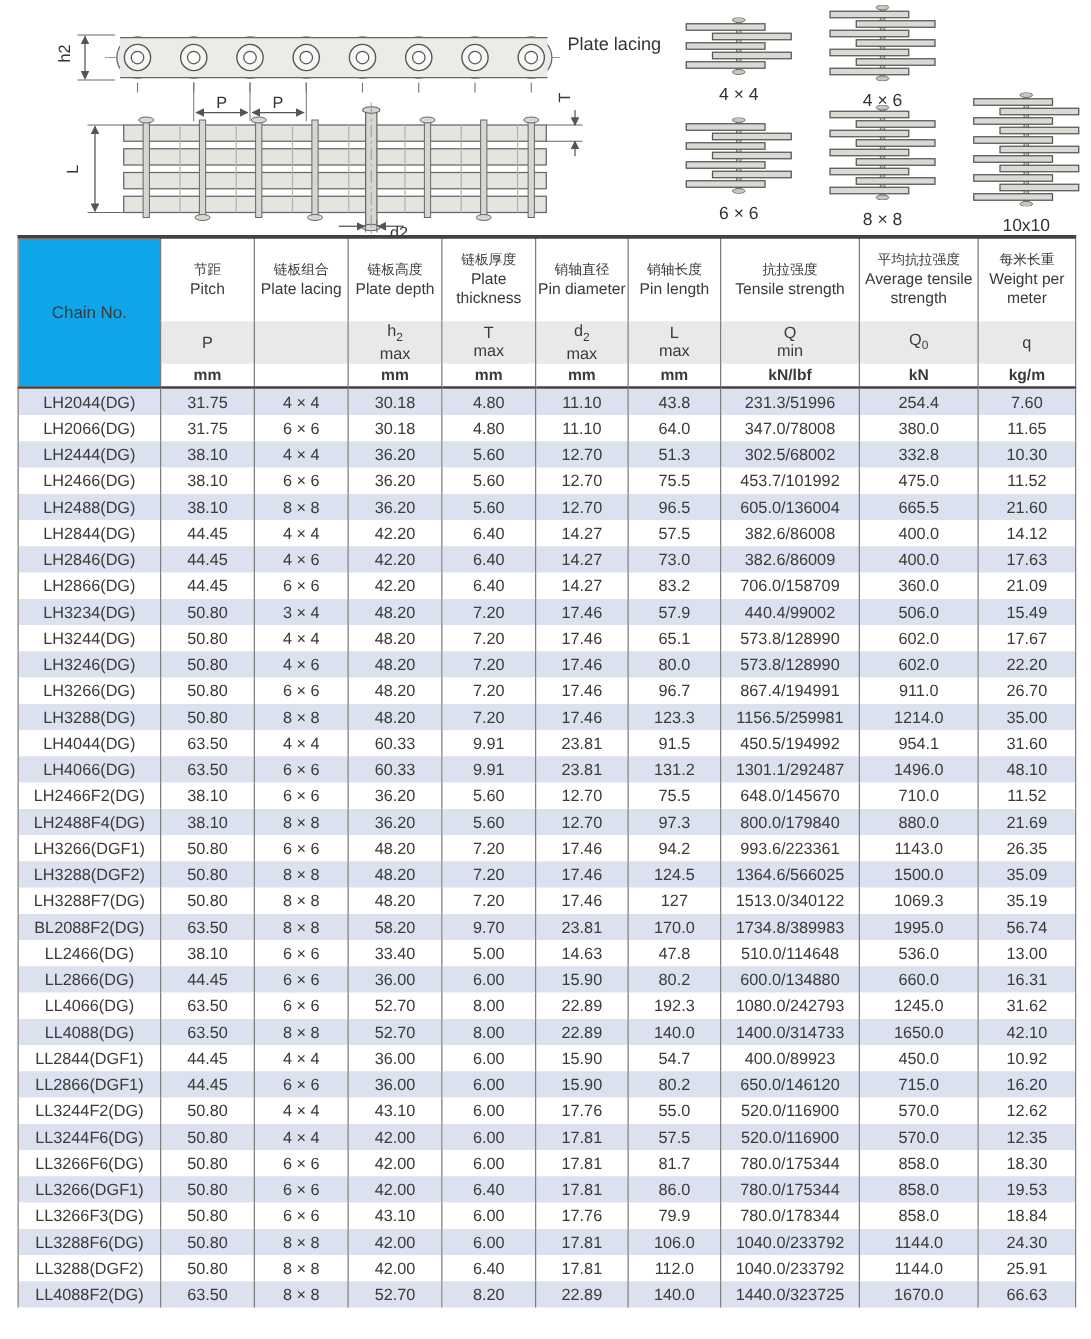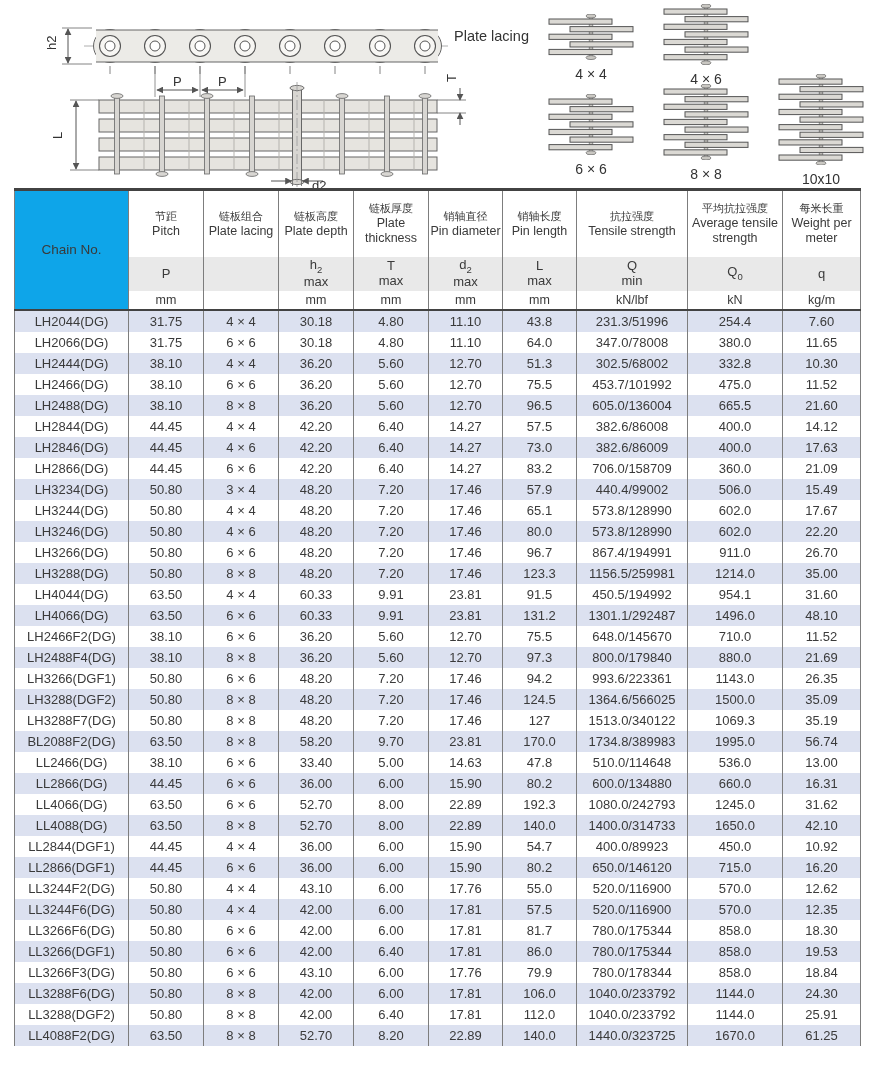--- a/index.html
+++ b/index.html
@@ -20,21 +20,21 @@
                 overflow:hidden;color:#3a3a3a;}
   table.spec tr td:last-child{border-right:1px solid var(--grid-line,#7d7d7d);}
   .hdr-names td{height:66px;line-height:1.18;vertical-align:middle;}
   .hdr-names .cn{font-size:11px;margin-bottom:1px;}
   .hdr-names .en{font-size:12.5px;}
   td.chain-hdr{font-size:13.5px;background:#0ea5e9;border-bottom:2px solid var(--border-dark,#4c4c4c);}
   .hdr-syms td{height:34px;background:var(--header-band,#e9e9e9);font-size:13px;line-height:1.12;
                vertical-align:middle;}
   .hdr-syms sub{font-size:9.5px;}
   .hdr-units td{height:18px;font-size:12.5px;border-bottom:2px solid var(--border-dark,#4c4c4c);
-                vertical-align:middle;}
+                vertical-align:middle;font-weight:bold;}
   tbody td{height:21px;font-size:13px;vertical-align:middle;}
   tbody tr:nth-child(odd){background:var(--row-shade,#dce1f0);}
   svg text{fill:#333;font-family:"Liberation Sans","DejaVu Sans",sans-serif;}
 </style>
 </head>
 <body>
 
 <div class="page" style="--row-shade: #dce1f0; --header-band: #e9e9e9; --border-dark: #424242; --grid-line: #7d7d7d;">
 
   <div class="drawings">
@@ -724,17 +724,17 @@
         <tr>
           <td>LL4088F2(DG)</td>
           <td>63.50</td>
           <td>8 × 8</td>
           <td>52.70</td>
           <td>8.20</td>
           <td>22.89</td>
           <td>140.0</td>
           <td>1440.0/323725</td>
           <td>1670.0</td>
-          <td>61.25</td>
+          <td>66.63</td>
         </tr>
       </tbody>
   </table>
 </div>
 
 </body></html>

